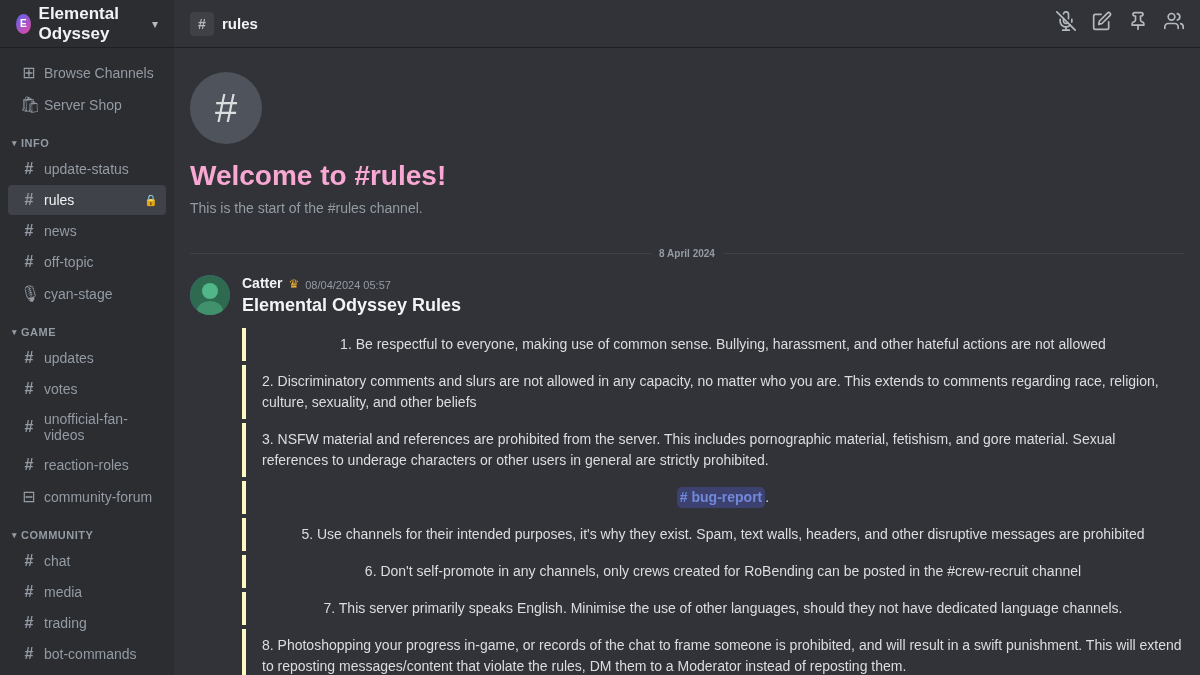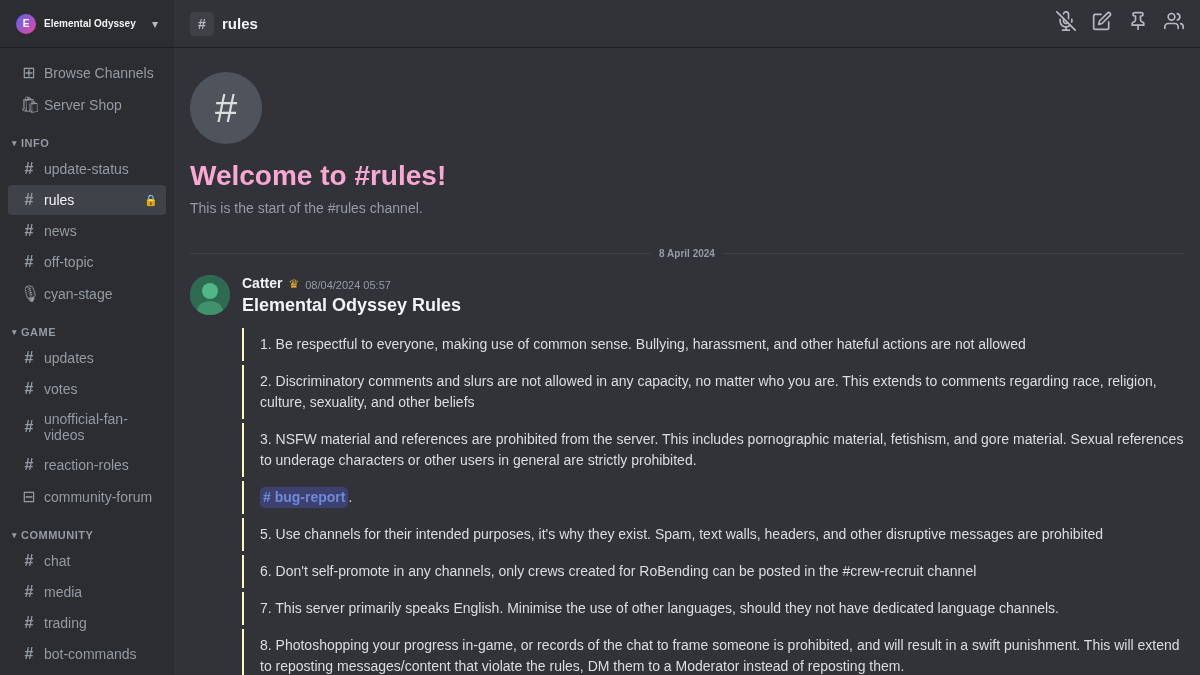--- a/index.html
+++ b/index.html
@@ -51,21 +51,21 @@
       display: flex;
       align-items: center;
       justify-content: center;
       font-size: 10px;
       color: white;
       font-weight: bold;
     }
 
     .server-name {
       font-weight: 600;
-      font-size: 10px;
+      font-size: 17px;
       color: #f2f3f5;
     }
 
     .chevron-icon {
       color: #b5bac1;
       font-size: 12px;
     }
 
     .sidebar-nav {
       padding: 8px 0;
@@ -286,26 +286,27 @@
       margin-bottom: 12px;
     }
 
     .rules-list {
       list-style: none;
     }
 
     .rule-item {
       display: flex;
       padding: 6px 0;
-      border-left: 2px solid #fef9c3;
+      border-left: 4px solid #fef9c3;
       padding-left: 16px;
       margin-bottom: 4px;
       color: #dcddde;
       font-size: 14px;
       line-height: 1.5;
+      justify-content: center;
     }
 
     .inline-channel-link {
       background: rgba(88, 101, 242, 0.3);
       color: #7289da;
       border-radius: 5px;
       padding: 0 3px;
       font-weight: 600;
     }
   </style>

